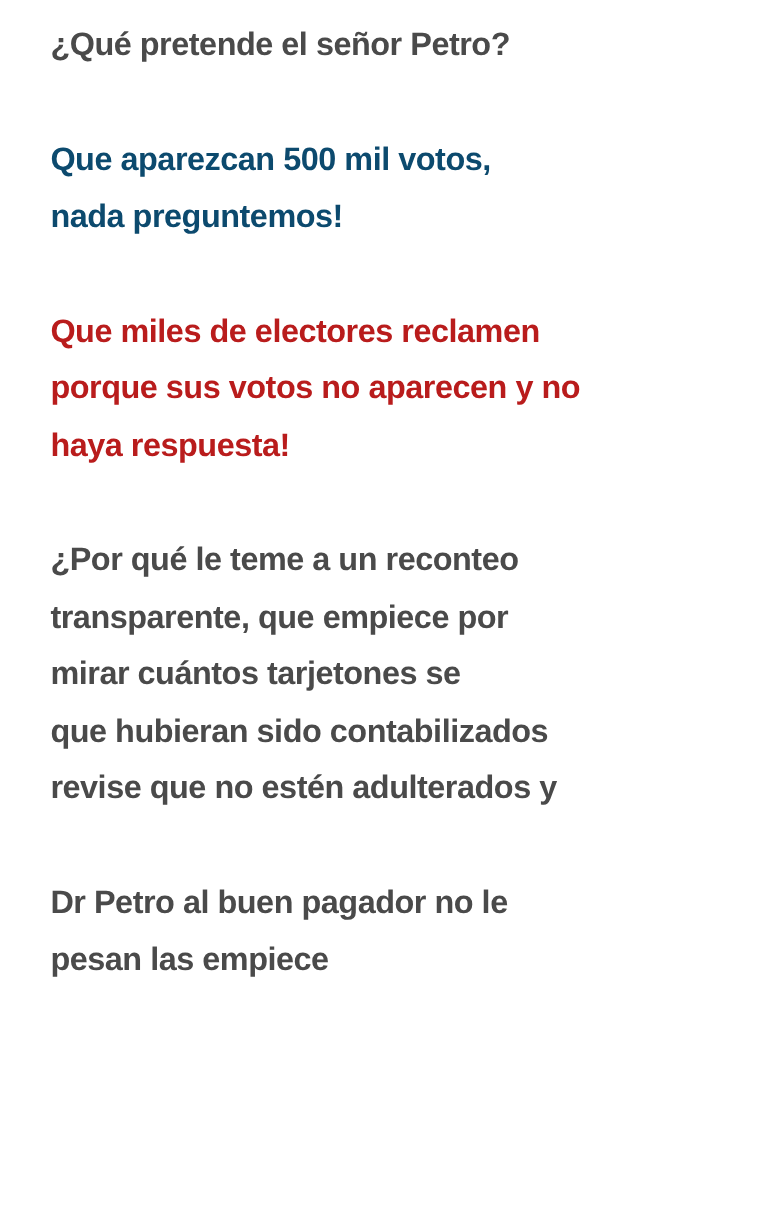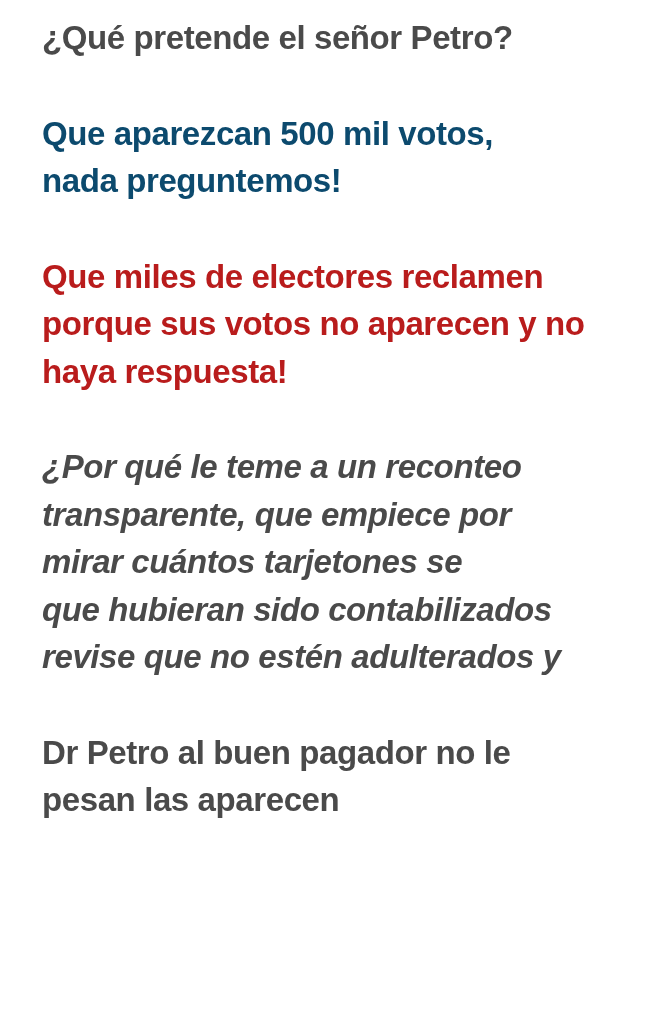--- a/index.html
+++ b/index.html
@@ -12,21 +12,21 @@
     background: #ffffff;
     overflow: hidden;
     font-family: "Liberation Sans", sans-serif;
   }
   .text-block {
     box-sizing: border-box;
     padding: 14px 30px 0 42px;
   }
   .paragraph {
     margin: 0 0 48px 0;
-    font-size: 33px;
+    font-size: 27px;
     font-weight: 600;
     line-height: 47.5px;
     letter-spacing: -0.4px;
     color: #4a4a4a;
   }
   .paragraph:last-child {
     margin-bottom: 0;
   }
   .text-line {
     white-space: nowrap;
@@ -45,26 +45,26 @@
     <span class="text-line" style="display:block">Que aparezcan 500 mil votos,</span>
     <span class="text-line" style="display:block">nada preguntemos!</span>
   </p>
 
   <p class="paragraph" style="color: #b91c1c;">
     <span class="text-line" style="display:block">Que miles de electores reclamen</span>
     <span class="text-line" style="display:block">porque sus votos no aparecen y no</span>
     <span class="text-line" style="display:block">haya respuesta!</span>
   </p>
 
-  <p class="paragraph" style="color: rgb(74, 74, 74); font-style: italic;">
+  <p class="paragraph" style="color: rgb(74, 74, 74);">
     <span class="text-line" style="display:block">¿Por qué le teme a un reconteo</span>
     <span class="text-line" style="display:block">transparente, que empiece por</span>
     <span class="text-line" style="display:block">mirar cuántos tarjetones se</span>
     <span class="text-line" style="display:block">que hubieran sido contabilizados</span>
     <span class="text-line" style="display:block">revise que no estén adulterados y</span>
   </p>
 
   <p class="paragraph" style="color: rgb(74, 74, 74);">
     <span class="text-line" style="display:block">Dr Petro al buen pagador no le</span>
-    <span class="text-line" style="display:block">pesan las aparecen</span>
+    <span class="text-line" style="display:block">pesan las empiece</span>
   </p>
 
 </article>
 
 </body></html>

